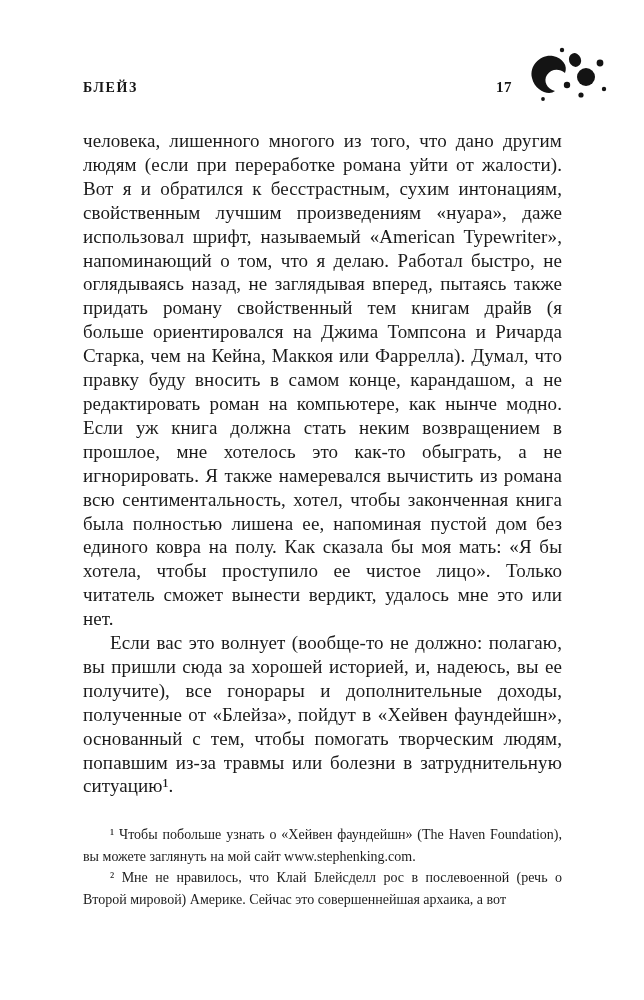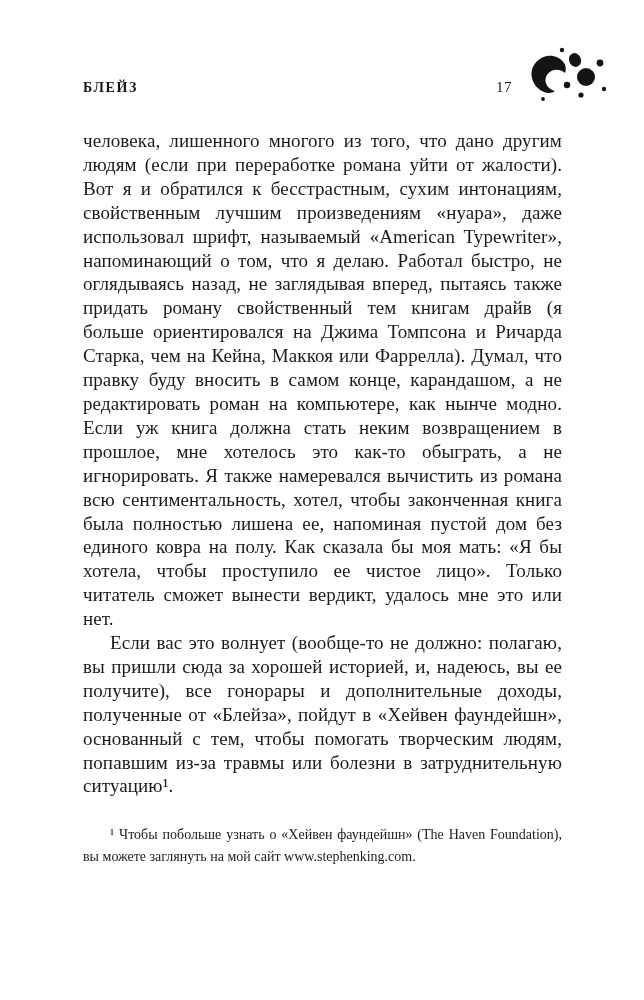--- a/index.html
+++ b/index.html
@@ -21,21 +21,21 @@
     font-size: 14px;
     font-weight: bold;
     letter-spacing: 1.6px;
     color: #161616;
   }
   .page-number {
     position: absolute;
     top: 79px;
     left: 496px;
     font-size: 15px;
-    font-weight: normal;
+    font-weight: bold;
     letter-spacing: 0.5px;
     color: #161616;
   }
   .ink-blot {
     position: absolute;
     top: 46px;
     left: 522px;
     width: 92px;
     height: 64px;
   }
@@ -85,15 +85,16 @@
     <circle cx="40" cy="4" r="2.2" fill="#141414"></circle>
   </svg>
 
   <div class="body-text">
     <p class="first">человека, лишенного многого из того, что дано другим людям (если при переработке романа уйти от жалости). Вот я и обратился к бесстрастным, сухим интонациям, свойственным лучшим произведениям «нуара», даже использовал шрифт, называемый «American Typewriter», напоминающий о том, что я делаю. Работал быстро, не оглядываясь назад, не заглядывая вперед, пытаясь также придать роману свойственный тем книгам драйв (я больше ориентировался на Джима Томпсона и Ричарда Старка, чем на Кейна, Маккоя или Фаррелла). Думал, что правку буду вносить в самом конце, карандашом, а не редактировать роман на компьютере, как нынче модно. Если уж книга должна стать неким возвращением в прошлое, мне хотелось это как-то обыграть, а не игнорировать. Я также намеревался вычистить из романа всю сентиментальность, хотел, чтобы законченная книга была полностью лишена ее, напоминая пустой дом без единого ковра на полу. Как сказала бы моя мать: «Я бы хотела, чтобы проступило ее чистое лицо». Только читатель сможет вынести вердикт, удалось мне это или нет.</p>
     <p>Если вас это волнует (вообще-то не должно: полагаю, вы пришли сюда за хорошей историей, и, надеюсь, вы ее получите), все гонорары и дополнительные доходы, полученные от «Блейза», пойдут в «Хейвен фаундейшн», основанный с тем, чтобы помогать творческим людям, попавшим из-за травмы или болезни в затруднительную ситуацию¹.</p>
   </div>
 
   <div class="footnotes">
     <p>¹ Чтобы побольше узнать о «Хейвен фаундейшн» (The Haven Foundation), вы можете заглянуть на мой сайт www.stephenking.com.</p>
+    <p>² Мне не нравилось, что Клай Блейсделл рос в послевоенной (речь о Второй мировой) Америке. Сейчас это совершеннейшая архаика, а вот</p>
   </div>
 
 </div>
 
 </body></html>

